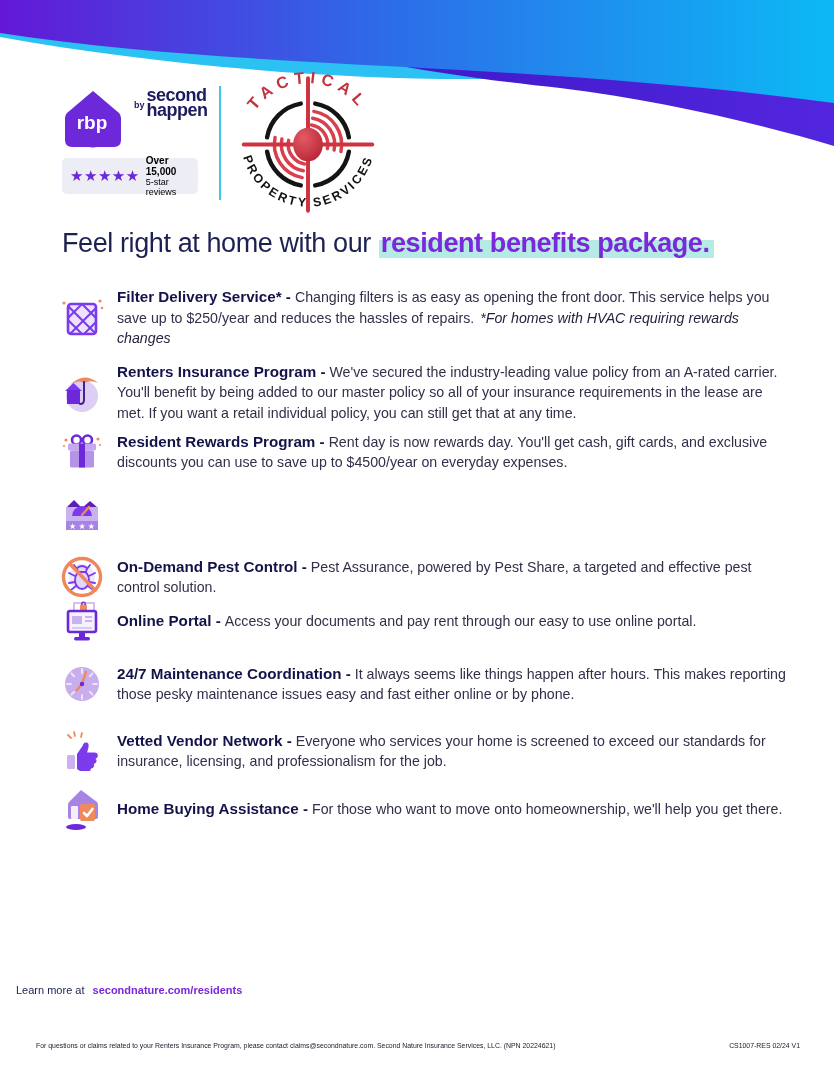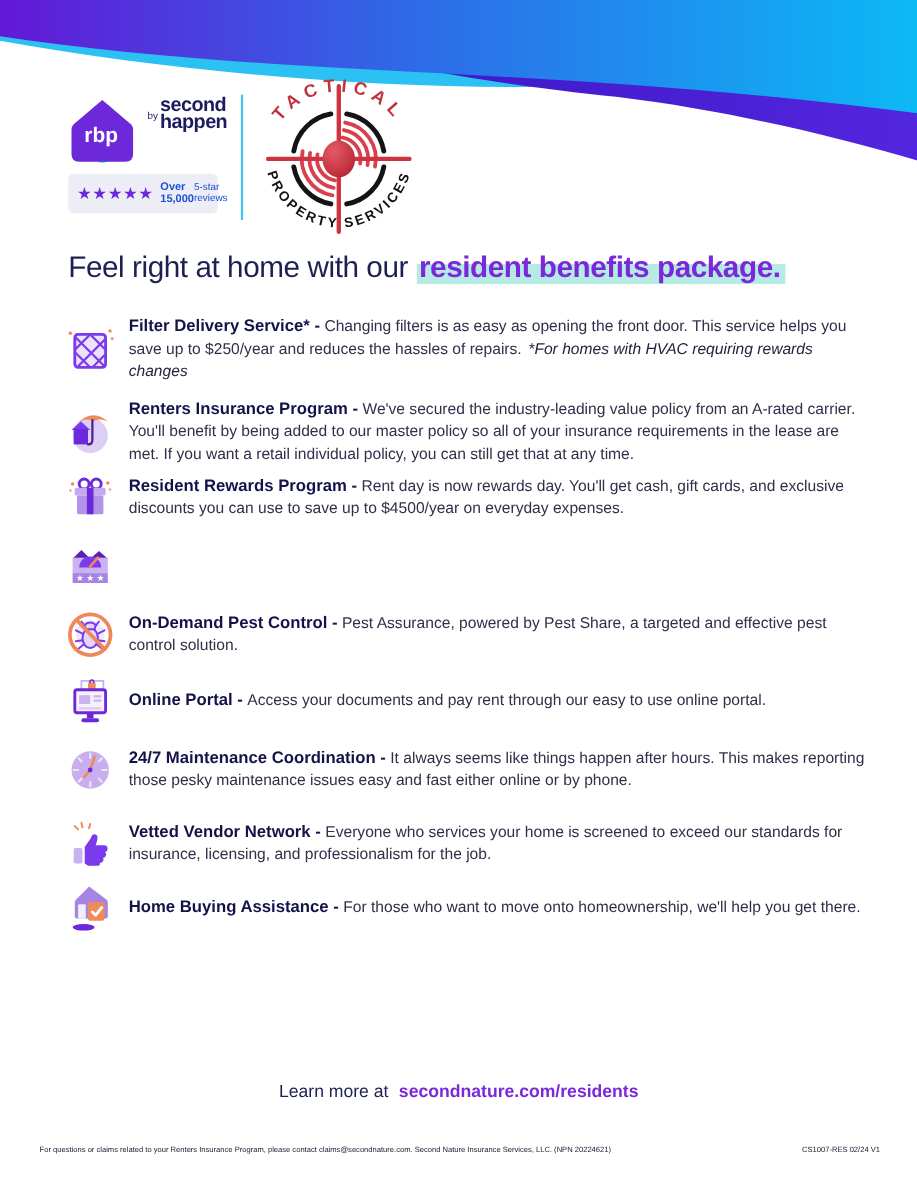--- a/index.html
+++ b/index.html
@@ -7,49 +7,49 @@
   body { font-family:"Liberation Sans", sans-serif; }
   .page { position:relative; width:834px; height:1080px; background:#fff; overflow:hidden; margin:0 auto; }
 
   
   .wave { position:absolute; top:0; left:0; width:834px; height:165px; }
 
   
   .rbp-block { position:absolute; left:60px; top:88px; display:flex; align-items:flex-start; }
   .rbp-mark { width:66px; height:66px; }
   .byline { display:flex; align-items:flex-start; margin-left:8px; }
-  .by { font-size:9px; color:#1b1b5e; font-weight:400; margin-top:12px; margin-right:2px; }
+  .by { font-size:9px; color:#1b1b5e; font-weight:700; margin-top:12px; margin-right:2px; }
   .brand { display:flex; flex-direction:column; color:#1b1b5e; font-weight:700; font-size:18px; line-height:15px; letter-spacing:-0.5px; }
   .brand .l2 { align-self:flex-end; }
   .reviews-badge { position:absolute; left:62px; top:158px; width:136px; height:36px; background:#ededf6; border-radius:5px; display:flex; align-items:center; padding:0 8px; }
   .stars { color:#6d28d9; font-size:15px; letter-spacing:0.5px; margin-right:6px; white-space:nowrap; }
-  .rev-text { display:flex; flex-direction:row; color:#1d4ed8; }
+  .rev-text { display:flex; flex-direction:column; color:#000000; }
   .rev-text .r1 { font-size:10px; font-weight:700; line-height:11px; }
   .rev-text .r2 { font-size:9px; line-height:10px; }
   .divider { position:absolute; left:219px; top:86px; width:2px; height:114px; background:#3fc6f0; }
   .tactical { position:absolute; left:224px; top:70px; width:168px; height:149px; }
 
   
   .headline { position:absolute; left:62px; top:228px; font-size:27px; letter-spacing:-0.4px; white-space:nowrap; }
   .hl-prefix { color:#1d2152; font-weight:400; }
   .hl-highlight { color:#7b27da; font-weight:700; margin-left:8px; padding:0 4px 2px 2px;
     background:linear-gradient(to bottom, transparent 38%, #b6eae4 38%, #b6eae4 94%, transparent 94%); }
 
   
   .benefits { position:absolute; left:60px; top:287px; right:44px; }
   .benefit { display:flex; align-items:center; }
   .b-icon { width:44px; height:44px; flex:0 0 44px; margin-right:13px; }
   .b-text { font-size:14.2px; line-height:20.5px; color:#30304a; }
   .b-title { font-weight:700; font-size:15.2px; color:#13134a; margin-right:4px; }
   .b-note { font-style:italic; color:#23233f; margin-left:6px; }
   .mb1{margin-bottom:13px}.mb2{margin-bottom:7px}.mb3{margin-bottom:20px}.mb4{margin-bottom:17px}
-  .mb5{margin-bottom:16px}.mb6{margin-bottom:19px}.mb7{margin-bottom:23px}.mb8{margin-bottom:14px}
-
-  
-  .cta { position:absolute; top:984px; left:0; width:100%; text-align:center; font-size:16px; }
+  .mb5{}.mb6{margin-bottom:19px}.mb7{margin-bottom:23px}.mb8{margin-bottom:14px}
+
+  
+  .cta { position:absolute; top:984px; left:0; width:100%; font-size:11px;padding-left:16px; }
   .cta-prefix { color:#1d2152; }
   .cta-link { color:#7b27da; font-weight:700; margin-left:5px; }
   .footer { position:absolute; top:1042px; left:36px; right:34px; display:flex; justify-content:space-between; align-items:flex-start; font-size:6.9px; color:#1a1a2e; }
   .footer .fl { max-width:600px; }
 </style>
 </head>
 <body>
 
 <div class="page">
 

